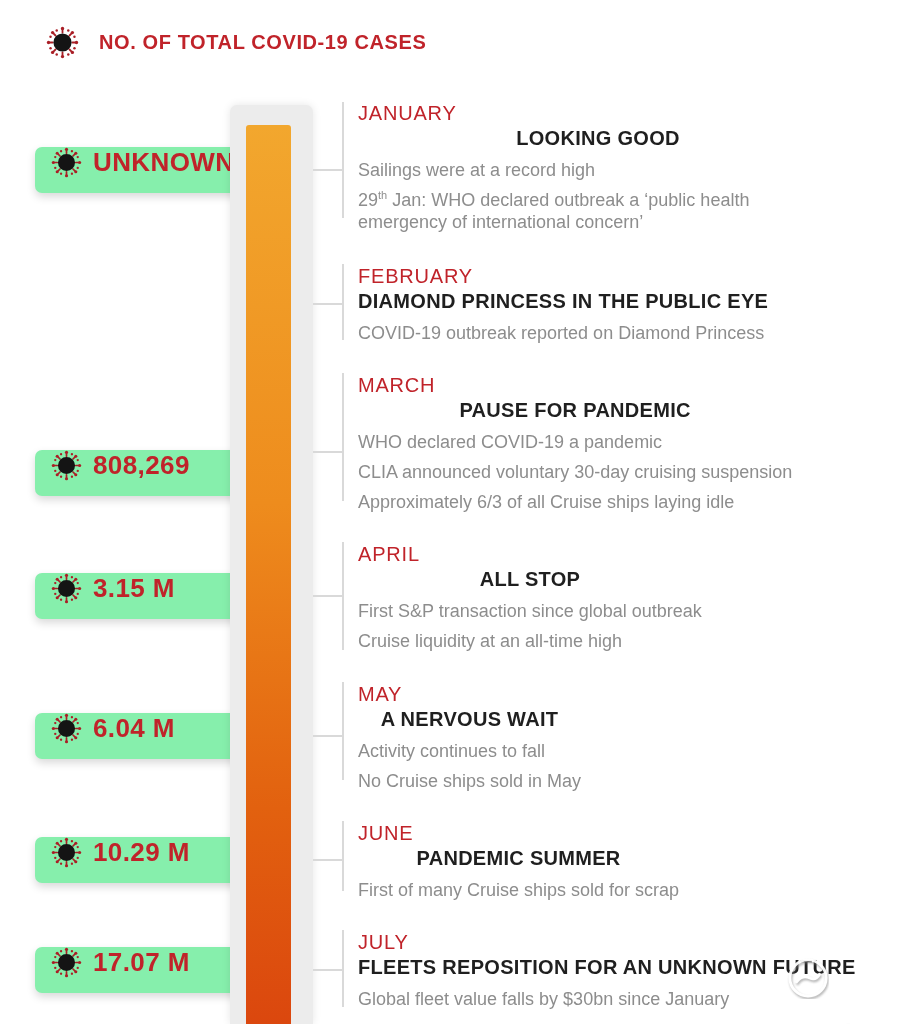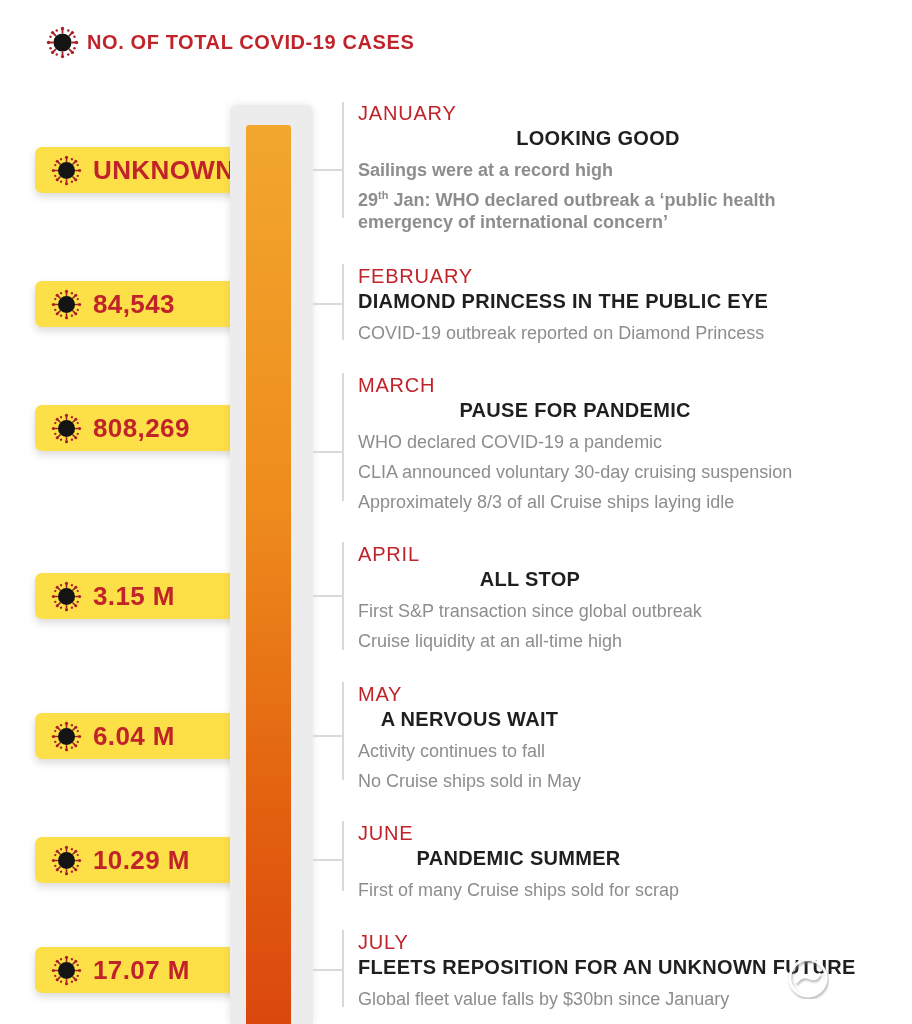--- a/index.html
+++ b/index.html
@@ -1,52 +1,52 @@
 <!DOCTYPE html>
 <html><head>
 <meta charset="utf-8">
 <style>
   html,body{margin:0;padding:0;background:#fff;}
   #page{
     position:relative;width:912px;height:1024px;background:#ffffff;
     font-family:"Liberation Sans",sans-serif;overflow:hidden;
   }
   
-  .hdr{position:absolute;left:46px;top:26px;display:flex;align-items:center;gap:8px;}
+  .hdr{position:absolute;left:46px;top:26px;display:flex;align-items:center;gap:20px;}
   .hdr .virus{width:33px;height:33px;}
   .hdr-title{font-size:20px;font-weight:700;color:#C0232A;letter-spacing:.6px;}
   
   .column{
     position:absolute;left:230px;top:105px;width:83px;height:919px;
     background:#ECECEC;border-radius:7px 7px 0 0;
     box-shadow:0 0 8px rgba(0,0,0,.10);z-index:2;
   }
   .bar{
     position:absolute;left:246px;top:125px;width:45px;height:899px;
     background:linear-gradient(180deg,#F2A72E 0%,#EE8C1D 42%,#E2610F 76%,#DB470E 100%);
     border-radius:3px 3px 0 0;z-index:3;
   }
   
   .strip{
-    position:absolute;left:35px;width:211px;height:46px;background:#fde047;
-    border-radius:7px 0 0 7px;display:flex;align-items:center;
+    position:absolute;left:35px;width:211px;height:46px;background:#86efac;
+    border-radius:7px 0 0 7px;display:flex;
     box-shadow:0 4px 9px rgba(0,0,0,.15);z-index:1;
   }
   .strip .virus{width:31px;height:31px;margin-left:16px;flex:0 0 auto;}
   .strip .num{margin-left:11px;font-size:26px;font-weight:700;color:#C0232A;letter-spacing:.4px;white-space:nowrap;}
   
   .vline{position:absolute;left:342px;width:2px;background:#D9D9D9;z-index:2;}
   .hline{position:absolute;left:313px;width:29px;height:2px;background:#D9D9D9;z-index:2;}
   
   .month-block{position:absolute;left:358px;z-index:4;}
   .month-name{font-size:20px;font-weight:400;color:#C0232A;letter-spacing:.8px;line-height:25px;}
   .month-title{font-size:20px;font-weight:700;color:#1F1F1F;letter-spacing:.3px;line-height:25px;text-align:center;}
   .month-block p{margin:8px 0 0 0;font-size:18px;color:#8D8D8D;line-height:22px;}
   .sup{font-size:11px;vertical-align:super;line-height:0;}
-  .w480{max-width:480px;font-weight:bold;}
+  .w480{max-width:480px;}
   
   .watermark{position:absolute;left:752px;top:957px;display:flex;align-items:center;gap:22px;z-index:5;opacity:.95;flex-direction:column;}
   .wm-logo{width:42px;height:42px;}
   .wm-text{
     font-size:27px;font-weight:700;color:#ffffff;letter-spacing:1px;white-space:nowrap;
     text-shadow:2px 2px 2px rgba(110,110,110,.75), -1px -1px 1px rgba(160,160,160,.35);
   }
 </style>
 </head>
 <body>
@@ -98,27 +98,21 @@
 
   <div class="column"></div>
   <div class="bar"></div>
 
   <div class="strip" style="top:147px">
     <svg class="virus">
         <use href="#virus"></use>
       </svg>
     <span class="num">UNKNOWN</span>
   </div>
-  <div class="strip" style="top:281px">
-    <svg class="virus">
-        <use href="#virus"></use>
-      </svg>
-    <span class="num">84,543</span>
-  </div>
-  <div class="strip" style="top:405px">
+  <div class="strip" style="top:450px">
     <svg class="virus">
         <use href="#virus"></use>
       </svg>
     <span class="num">808,269</span>
   </div>
   <div class="strip" style="top:573px">
     <svg class="virus">
         <use href="#virus"></use>
       </svg>
     <span class="num">3.15 M</span>
@@ -169,21 +163,21 @@
     <div class="month-name">FEBRUARY</div>
     <div class="month-title">DIAMOND PRINCESS IN THE PUBLIC EYE</div>
     <p>COVID-19 outbreak reported on Diamond Princess</p>
   </div>
 
   <div class="month-block" style="top:373px">
     <div class="month-name">MARCH</div>
     <div class="month-title">PAUSE FOR PANDEMIC</div>
     <p>WHO declared COVID-19 a pandemic</p>
     <p>CLIA announced voluntary 30-day cruising suspension</p>
-    <p>Approximately 8/3 of all Cruise ships laying idle</p>
+    <p>Approximately 6/3 of all Cruise ships laying idle</p>
   </div>
 
   <div class="month-block" style="top:542px">
     <div class="month-name">APRIL</div>
     <div class="month-title">ALL STOP</div>
     <p>First S&amp;P transaction since global outbreak</p>
     <p>Cruise liquidity at an all-time high</p>
   </div>
 
   <div class="month-block" style="top:682px">

